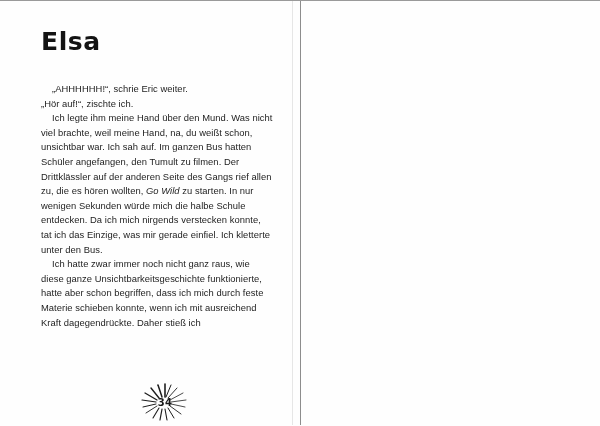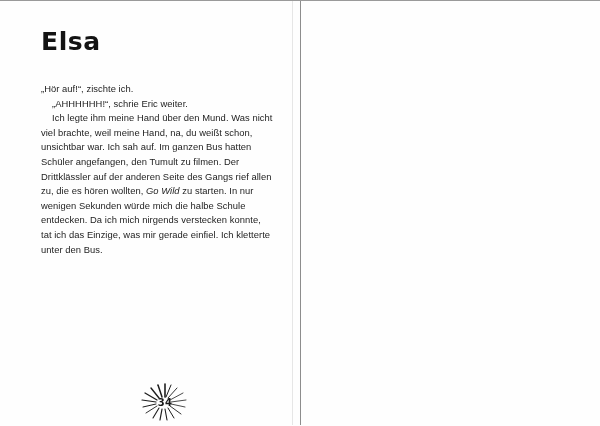--- a/index.html
+++ b/index.html
@@ -128,26 +128,27 @@
 <div class="spread">
 
   <div class="edge edge-far-left"></div>
   <div class="edge edge-far-right"></div>
 
   <div class="page page-left">
 
     <div class="col col-left">
       <h1 class="chapter-title">Elsa</h1>
 
+      <p class="para indent">„AHHHHHH!“, schrie Eric weiter.</p>
+
       <p class="para">„Hör auf!“, zischte ich.</p>
-
-      <p class="para indent">„AHHHHHH!“, schrie Eric weiter.</p>
 
       <p class="para indent">Ich legte ihm meine Hand über den Mund. Was nicht viel brachte, weil meine Hand, na, du weißt schon, unsichtbar war. Ich sah auf. Im ganzen Bus hatten Schüler angefangen, den Tumult zu filmen. Der Drittklässler auf der anderen Seite des Gangs rief allen zu, die es hören wollten, <em class="title-italic">Go Wild</em> zu starten. In nur wenigen Sekunden würde mich die halbe Schule entdecken. Da ich mich nirgends verstecken konnte, tat ich das Einzige, was mir gerade einfiel. Ich kletterte unter den Bus.</p>
 
+      <p class="para indent">Ich hatte zwar immer noch nicht ganz raus, wie diese ganze Unsichtbarkeitsgeschichte funktionierte, hatte aber schon begriffen, dass ich mich durch feste Materie schieben konnte, wenn ich mit ausreichend Kraft dagegendrückte. Daher stieß ich</p>
     </div>
 
     <div class="folio">
       <svg width="66" height="38" viewBox="0 0 66 38" aria-hidden="true">
         <g stroke="#1d1d1d" stroke-linecap="round" fill="none">
           <line x1="33" y1="14" x2="33" y2="1" stroke-width="1.6"></line>
           <line x1="30" y1="14" x2="26" y2="2" stroke-width="1.5"></line>
           <line x1="27" y1="15" x2="19" y2="5" stroke-width="1.4"></line>
           <line x1="25" y1="17" x2="13" y2="10" stroke-width="1.3"></line>
           <line x1="24" y1="19" x2="10" y2="17" stroke-width="1.2"></line>

